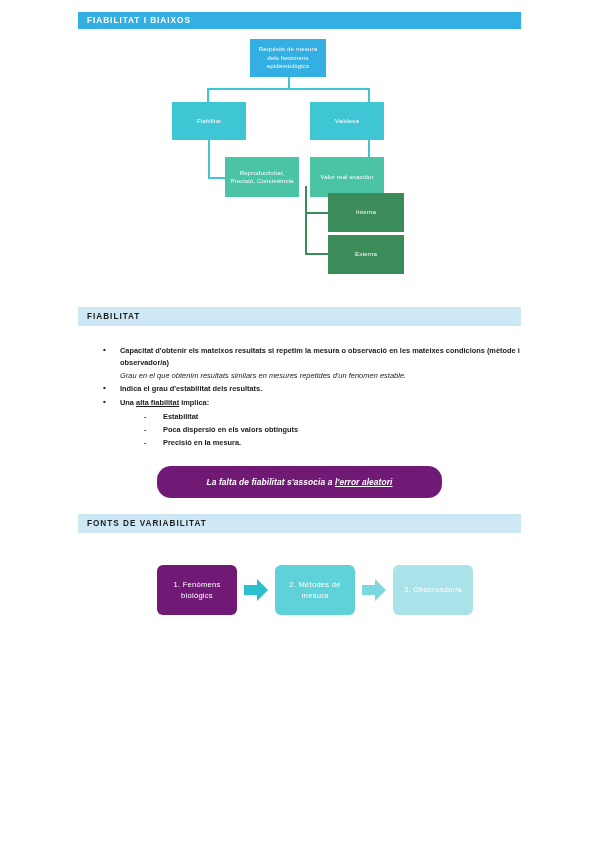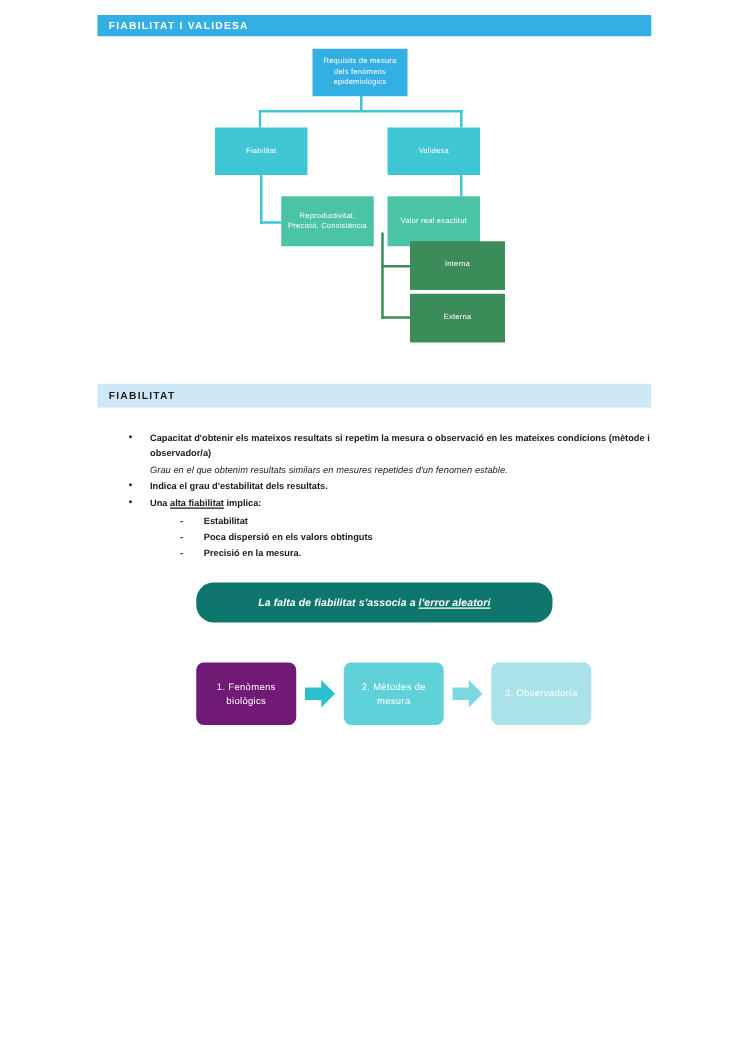--- a/index.html
+++ b/index.html
@@ -139,21 +139,21 @@
   }
 
   
   .callout-wrap {
     width: 443px;
     display: flex;
     justify-content: center;
     margin-top: 16px;
   }
   .callout {
-    background: #0f766e;
+    background: #701a75;
     color: #ffffff;
     border-radius: 14px;
     font-style: italic;
     font-weight: bold;
     font-size: 8.4px;
     letter-spacing: 0.1px;
     padding: 11px 16px;
     box-sizing: border-box;
     width: 285px;
     text-align: center;
@@ -193,21 +193,21 @@
     margin: 0 6px;
     flex: none;
   }
 </style>
 </head>
 <body>
 
 <div class="page">
 
 
-  <div class="band band--solid">FIABILITAT I VALIDESA</div>
+  <div class="band band--solid">FIABILITAT I BIAIXOS</div>
 
   <div class="diagram">
 
     <div class="conn" style="left:210px; top:47px; width:2px; height:13px;"></div>
     <div class="conn" style="left:129px; top:59px; width:163px; height:2px;"></div>
     <div class="conn" style="left:129px; top:59px; width:2px; height:14px;"></div>
     <div class="conn" style="left:290px; top:59px; width:2px; height:14px;"></div>
 
     <div class="conn" style="left:130px; top:111px; width:2px; height:39px;"></div>
     <div class="conn" style="left:130px; top:148px; width:17px; height:2px;"></div>
@@ -269,20 +269,21 @@
       <li>Precisió en la mesura.</li>
     </ul>
   </div>
 
   <div class="callout-wrap">
     <div class="callout">
       <span>La falta de fiabilitat s'associa a </span><span class="underline">l'error aleatori</span>
     </div>
   </div>
 
+  <div class="band band--light" style="margin-top:16px;">FONTS DE VARIABILITAT</div>
 
   <div class="flow">
     <div class="flow-box flow-box--1">
       <span>1. Fenòmens biològics</span>
     </div>
 
     <svg class="flow-arrow" viewBox="0 0 26 26">
       <path d="M1 8 H14 V2 L25 13 L14 24 V18 H1 Z" fill="#2bc0cd"></path>
     </svg>
 

